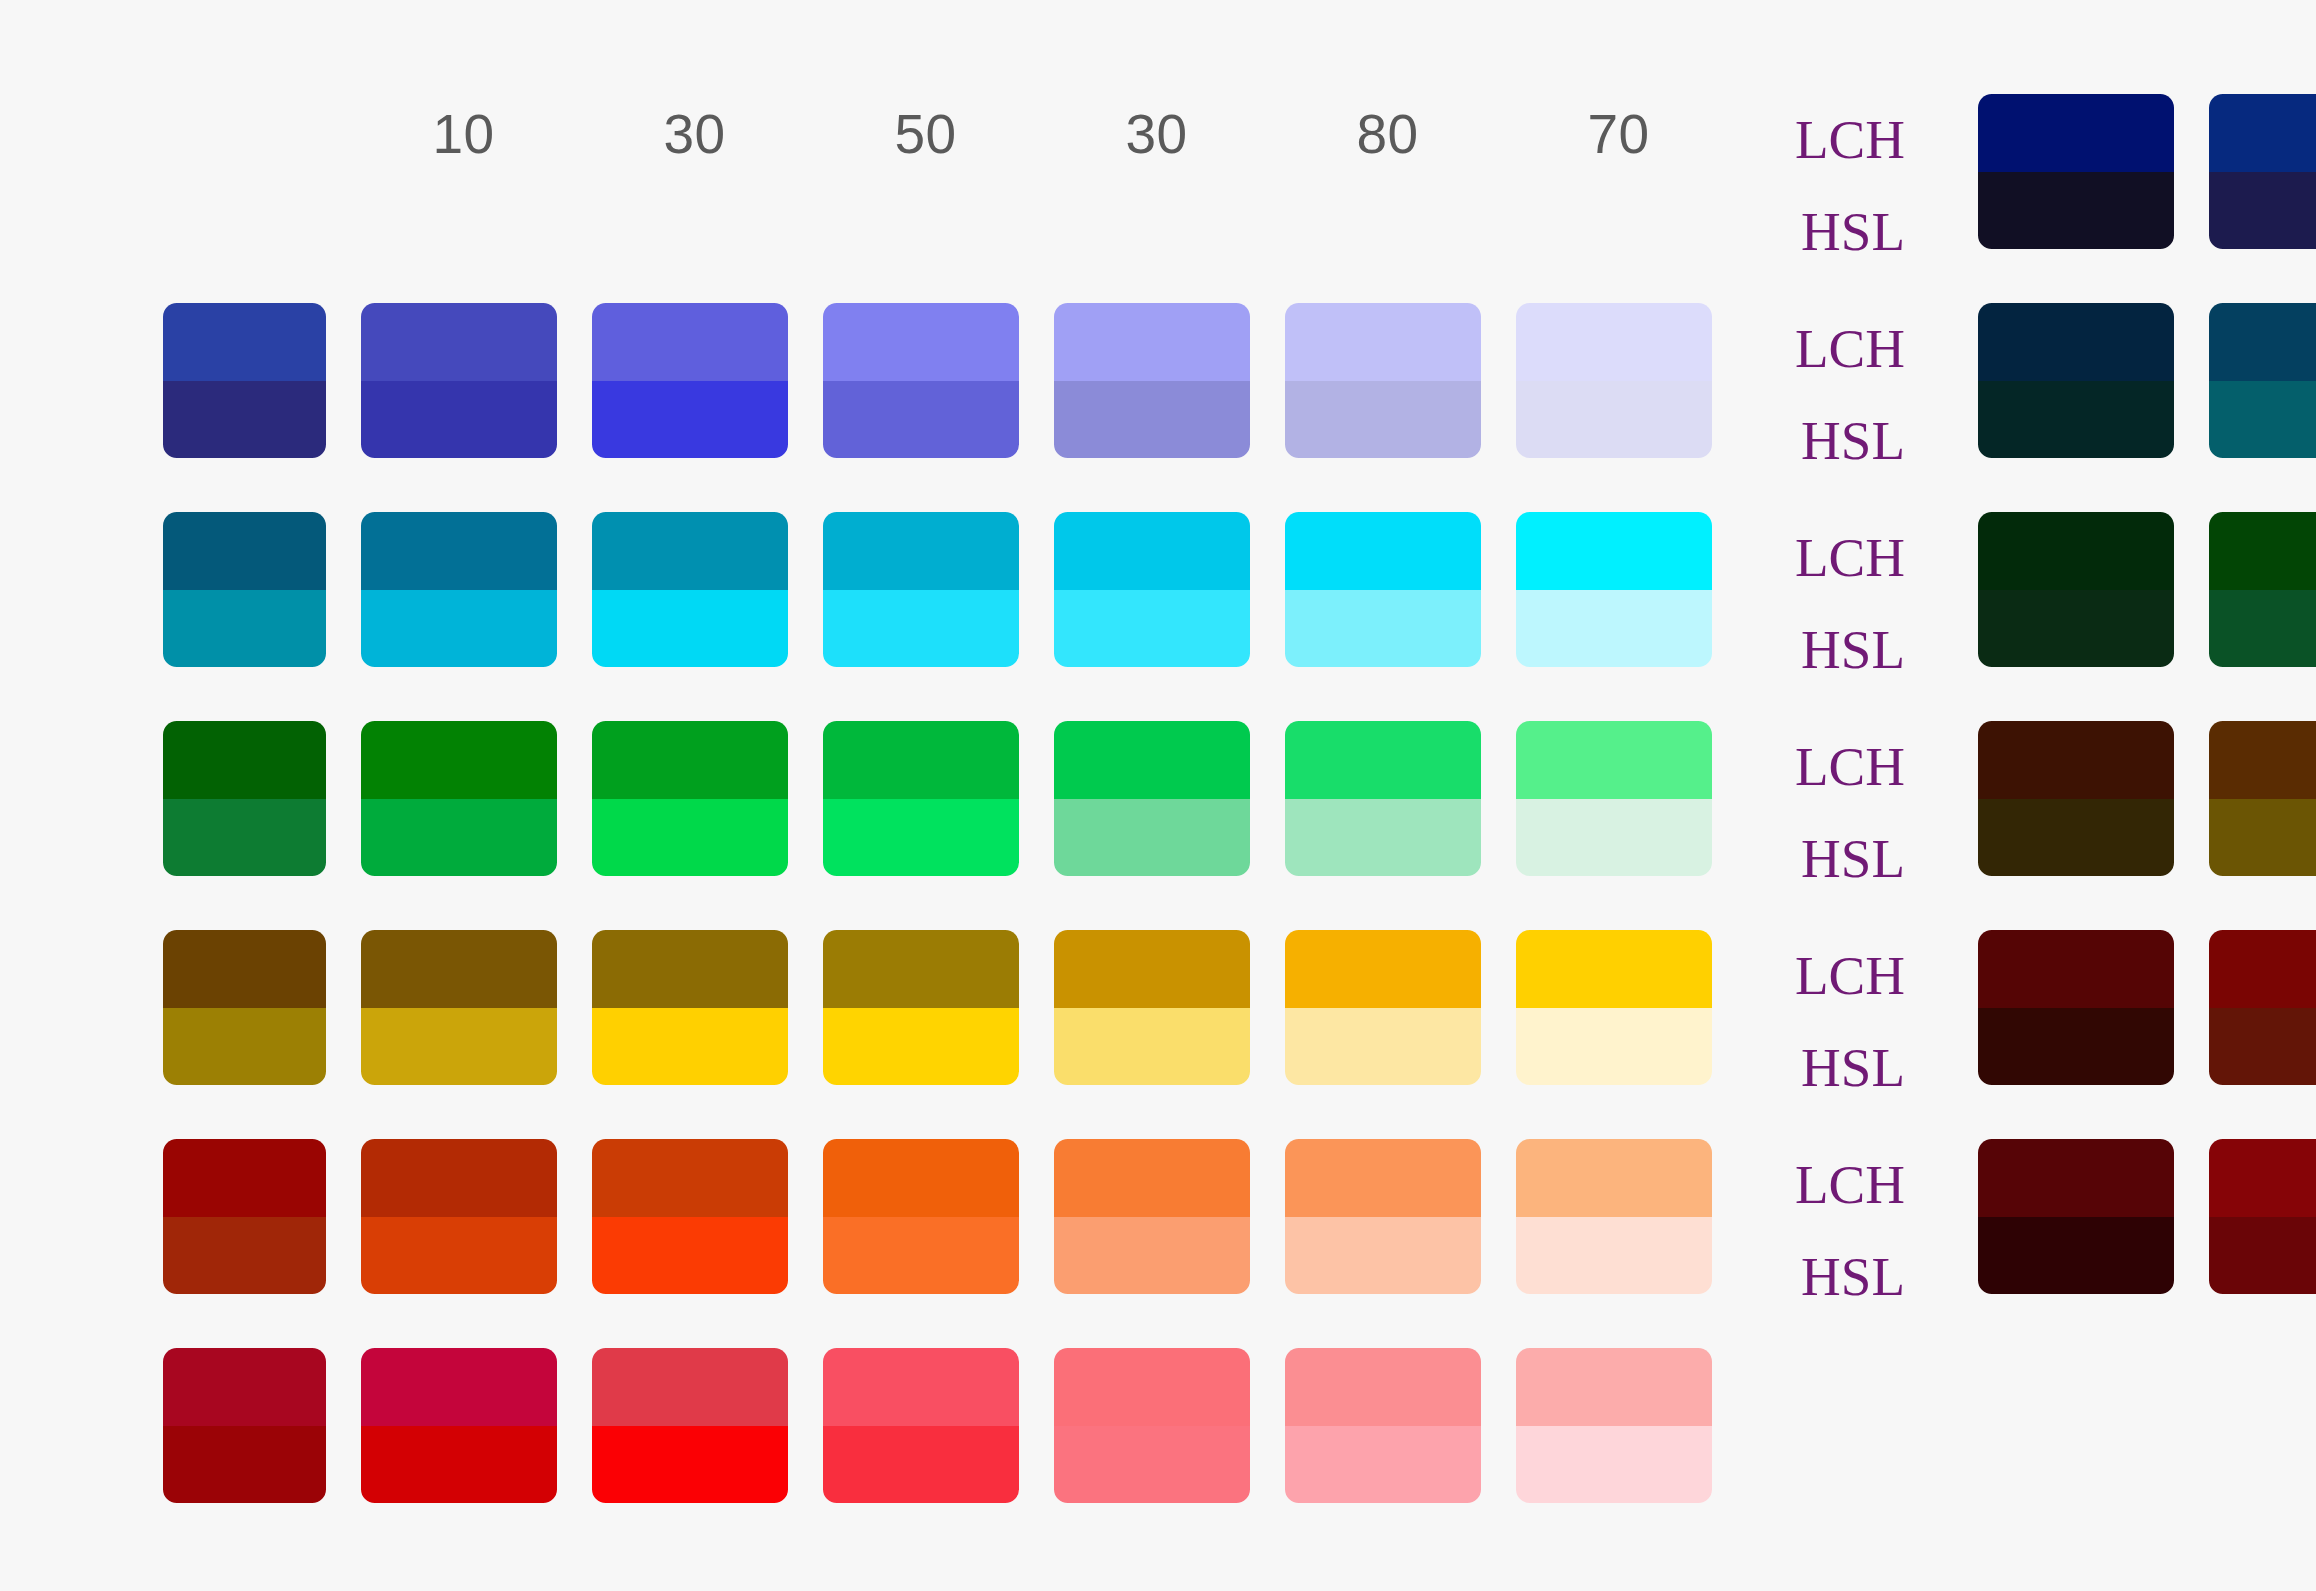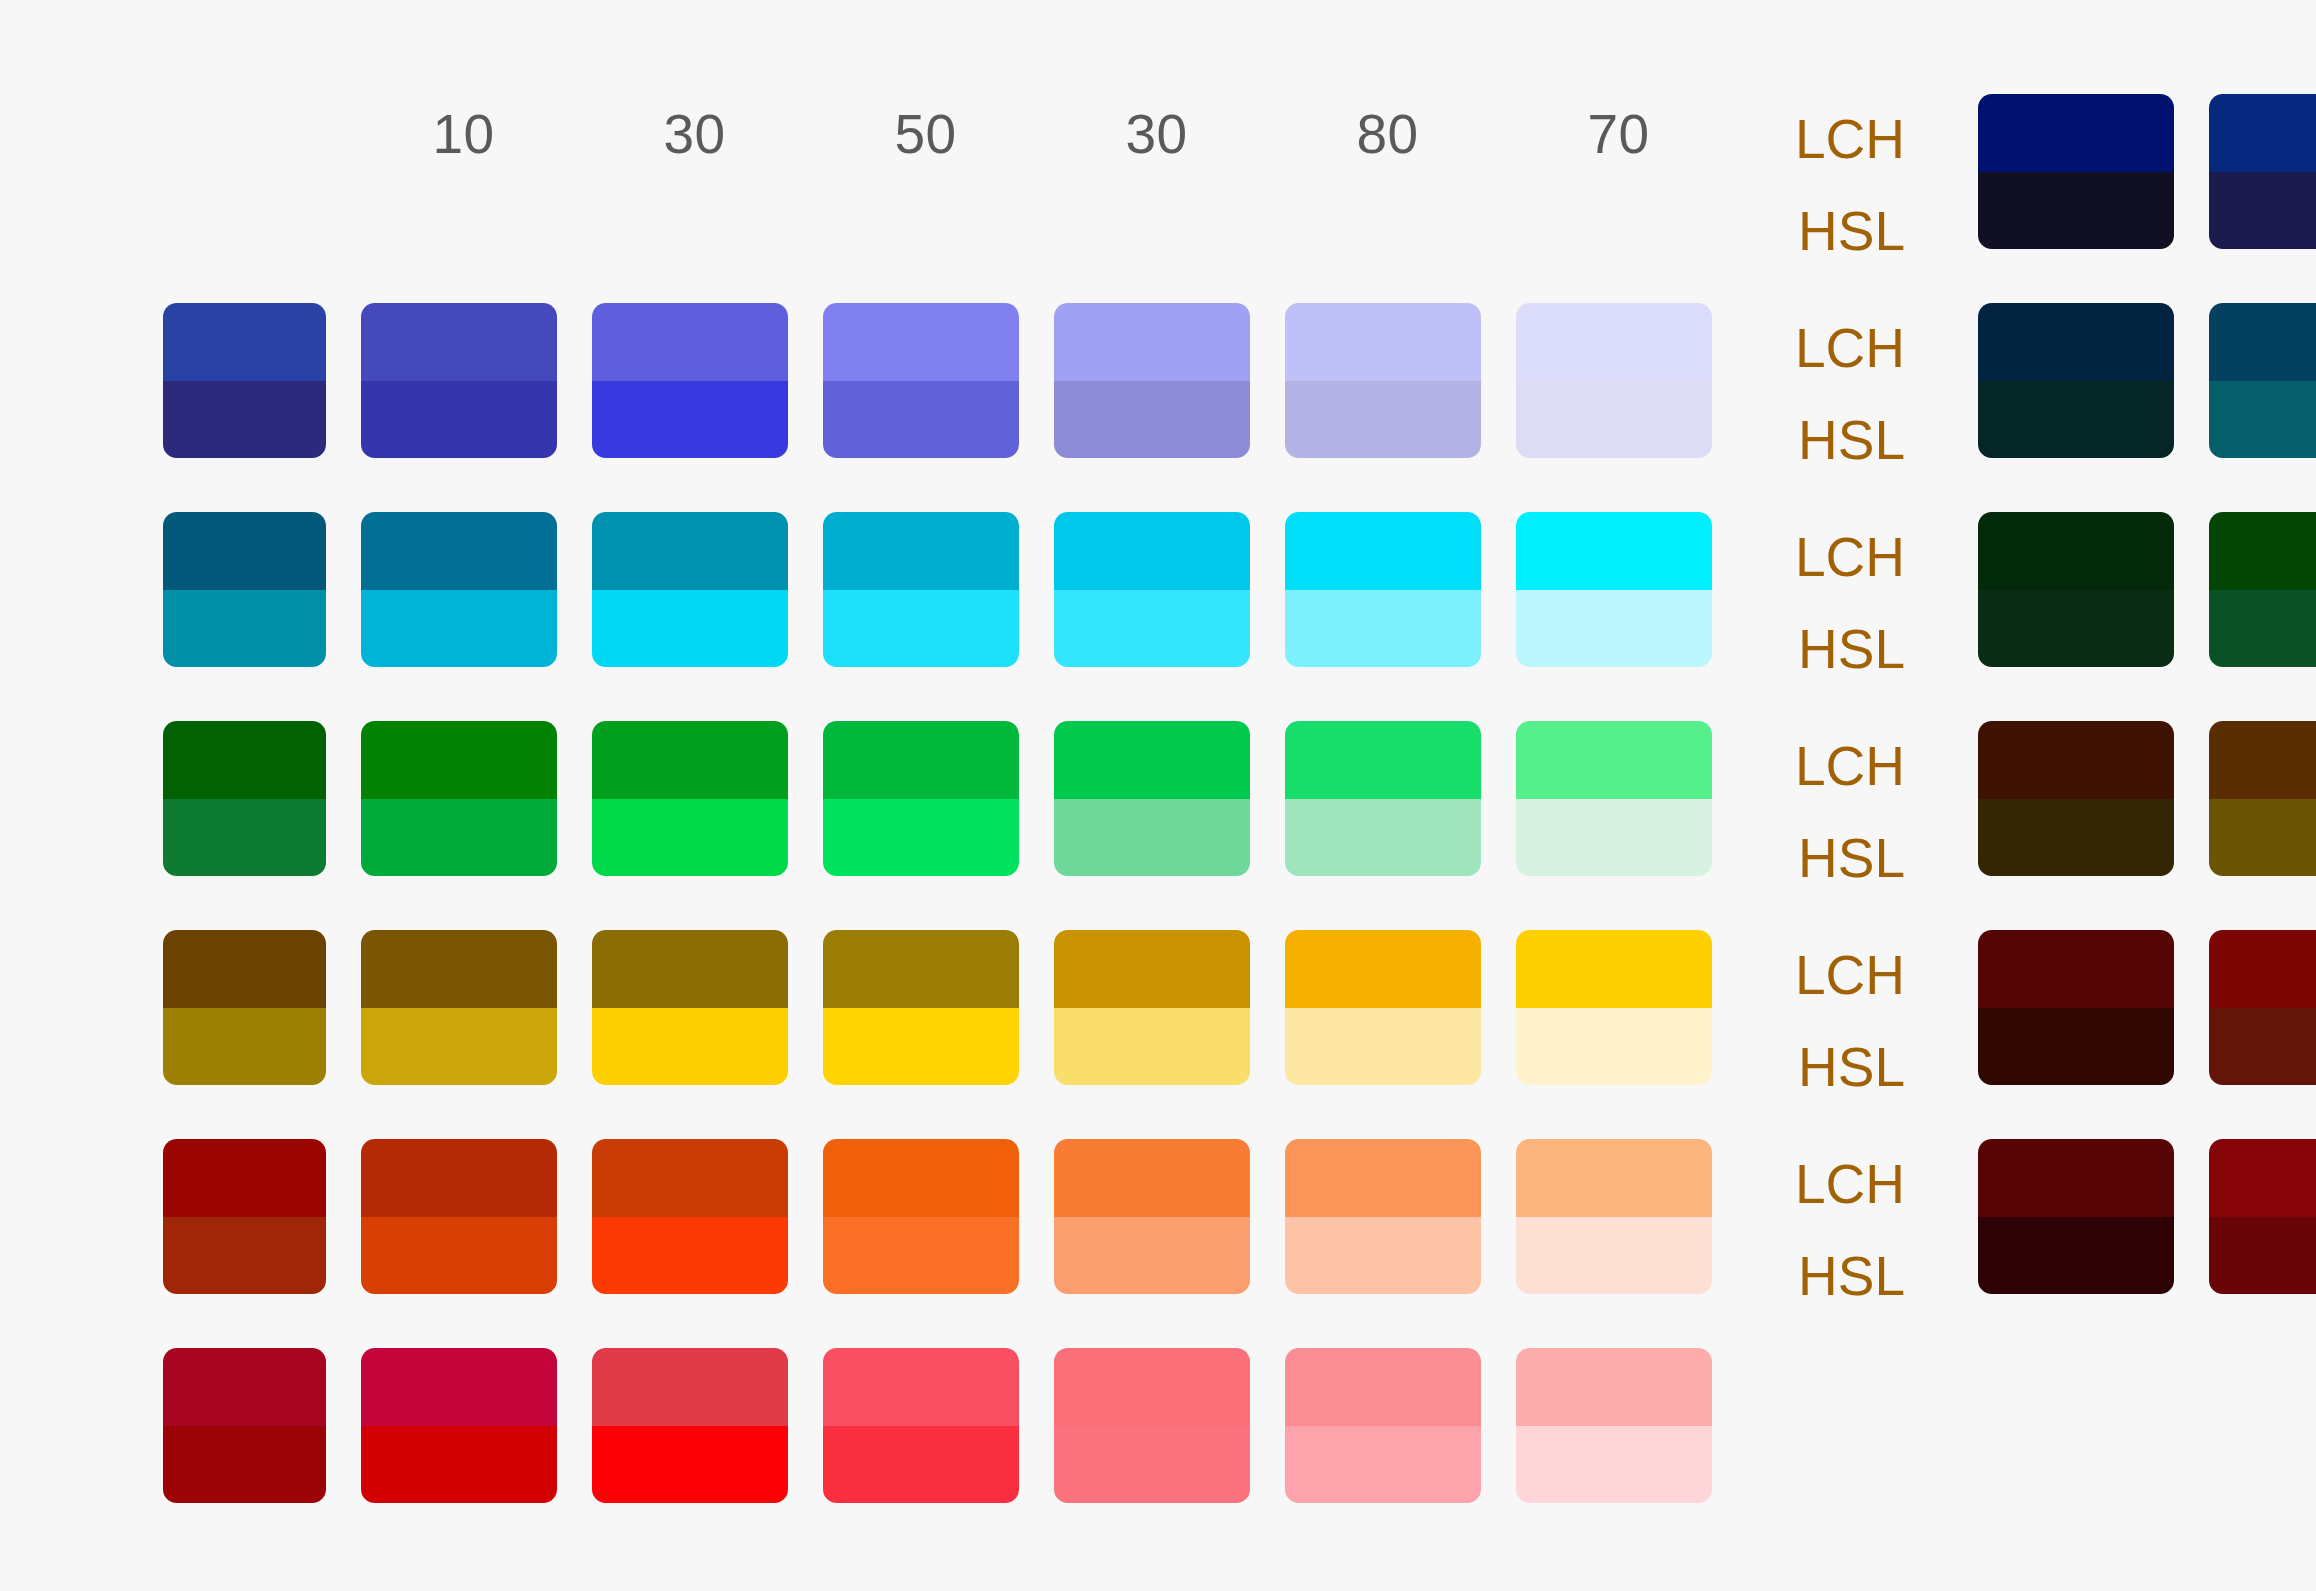--- a/index.html
+++ b/index.html
@@ -58,22 +58,23 @@
     align-items: flex-end;
     padding-right: 47px;
     box-sizing: border-box;
   }
   .row-label {
     flex: 1 1 0;
     display: flex;
     align-items: center;
     justify-content: flex-end;
     font-size: 55px;
-    color: #a16207;
+    color: #701a75;
     line-height: 1;
+    font-family: Liberation Serif, serif;
   }
 
   
   .swatch-cell {
     height: 183px;
     padding: 0 8.9px 27.6px 0;
     box-sizing: border-box;
   }
   .swatch {
     width: 100%;

